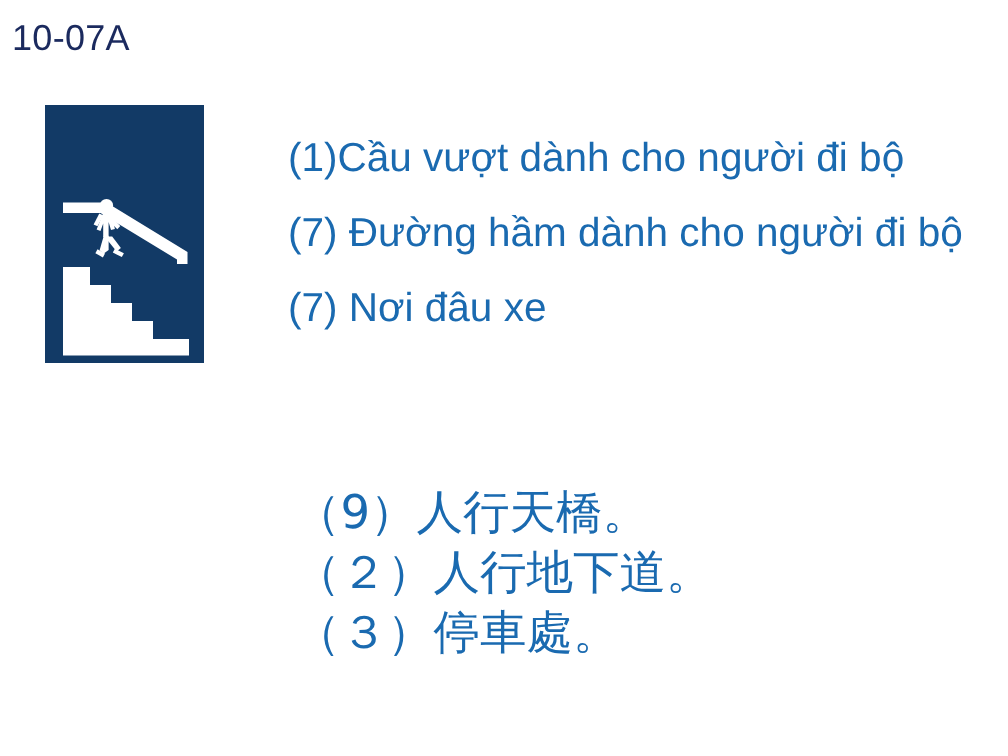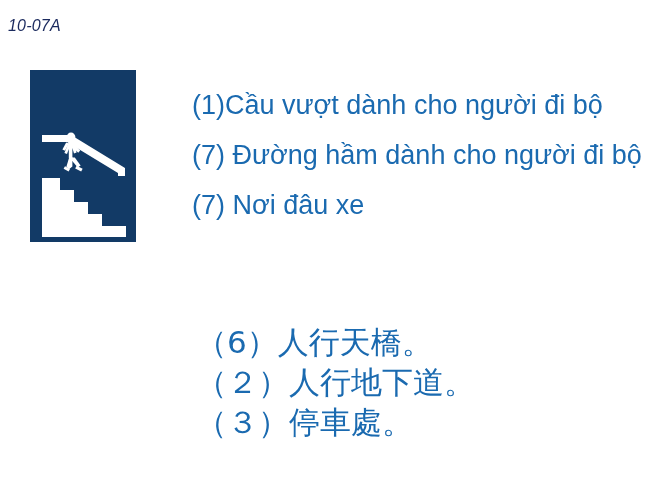--- a/index.html
+++ b/index.html
@@ -16,26 +16,25 @@
   }
   .slide {
     position: absolute;
     inset: 0;
     background: #ffffff;
   }
   .slide-header {
     position: absolute;
     left: 8px;
     top: 14px;
-    font-size: 16px;
+    font-size: 24px;
     line-height: 24px;
     color: #1b2a5e;
     letter-spacing: 0.2px;
     white-space: nowrap;
-    font-style: italic;
   }
   
   .sign-wrap {
     position: absolute;
     left: 30px;
     top: 70px;
     width: 106px;
     height: 172px;
   }
   .sign-svg {
@@ -111,18 +110,18 @@
 
   <div class="text-col">
     <div class="vn-block">
       <p class="vn-line indent-hang">(1)Cầu vượt dành cho người đi bộ</p>
       <p class="vn-line">(7) Đường hầm dành cho người đi bộ</p>
       <p class="vn-line last">(7) Nơi đâu xe</p>
     </div>
   </div>
 
   <div class="zh-block">
-    <p class="zh-line">（6）人行天橋。</p>
+    <p class="zh-line">（9）人行天橋。</p>
     <p class="zh-line">（２）人行地下道。</p>
     <p class="zh-line">（３）停車處。</p>
   </div>
 
 </div>
 
 </body></html>

